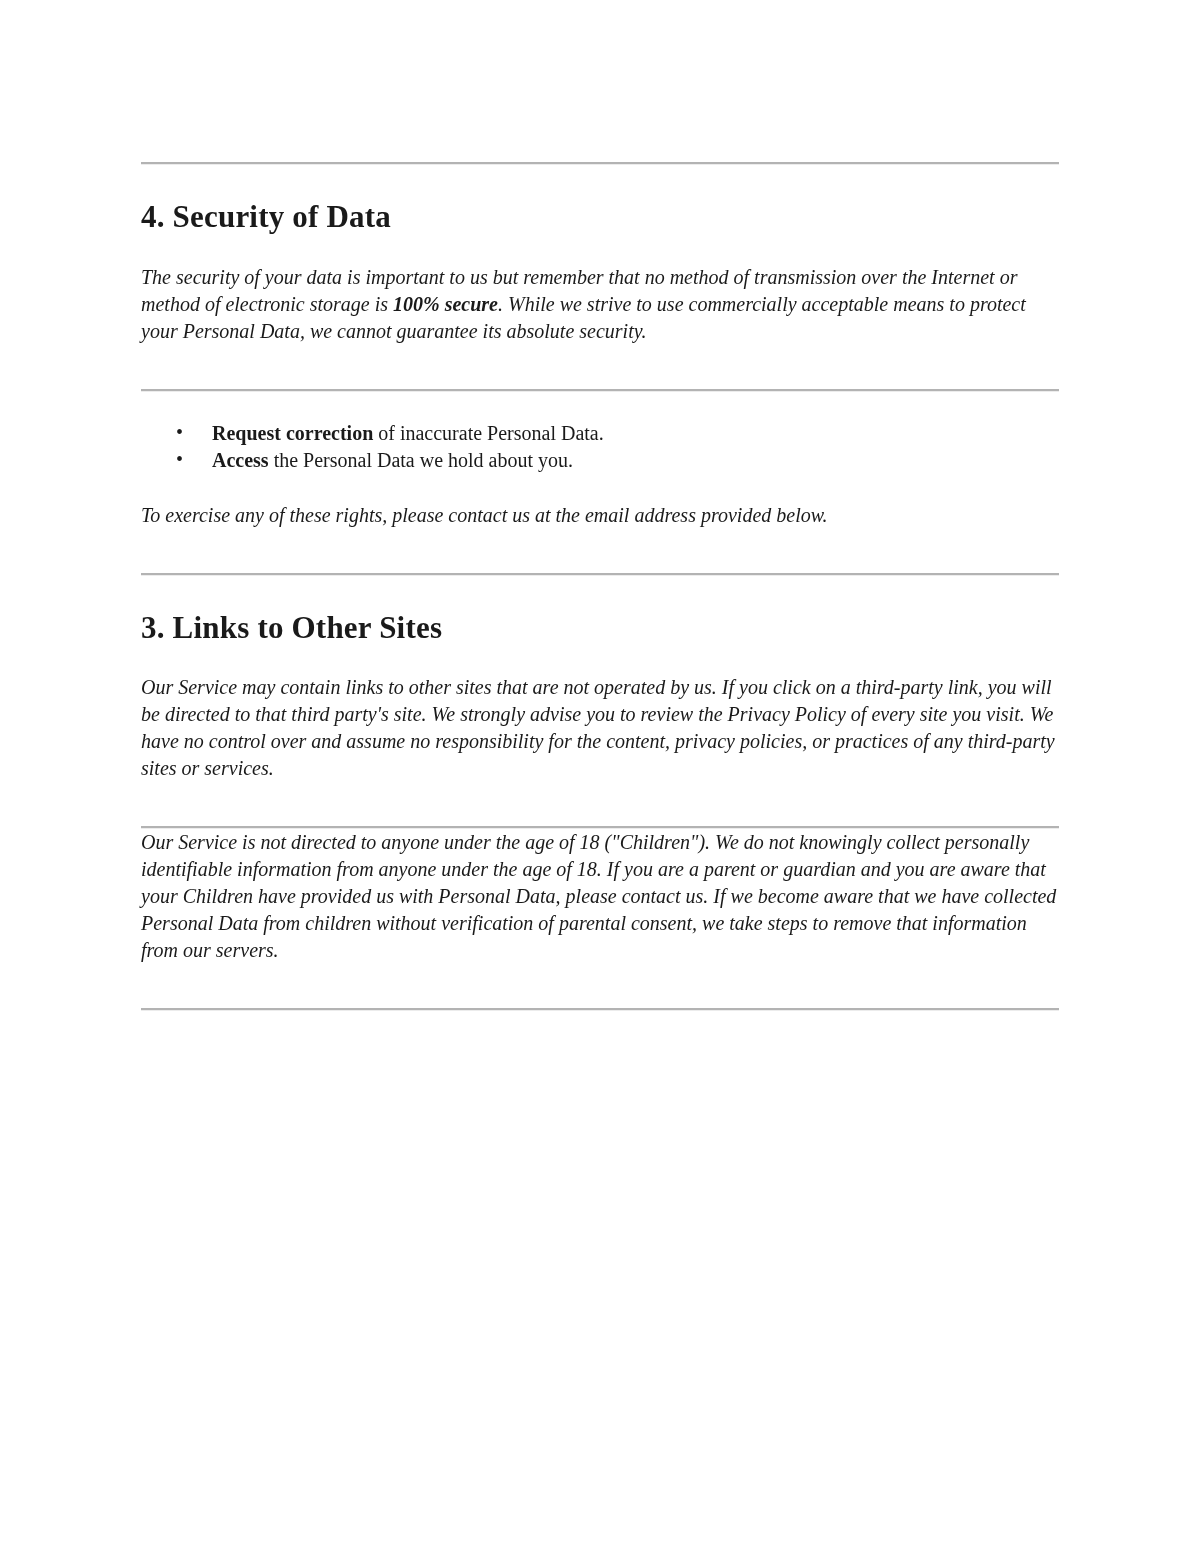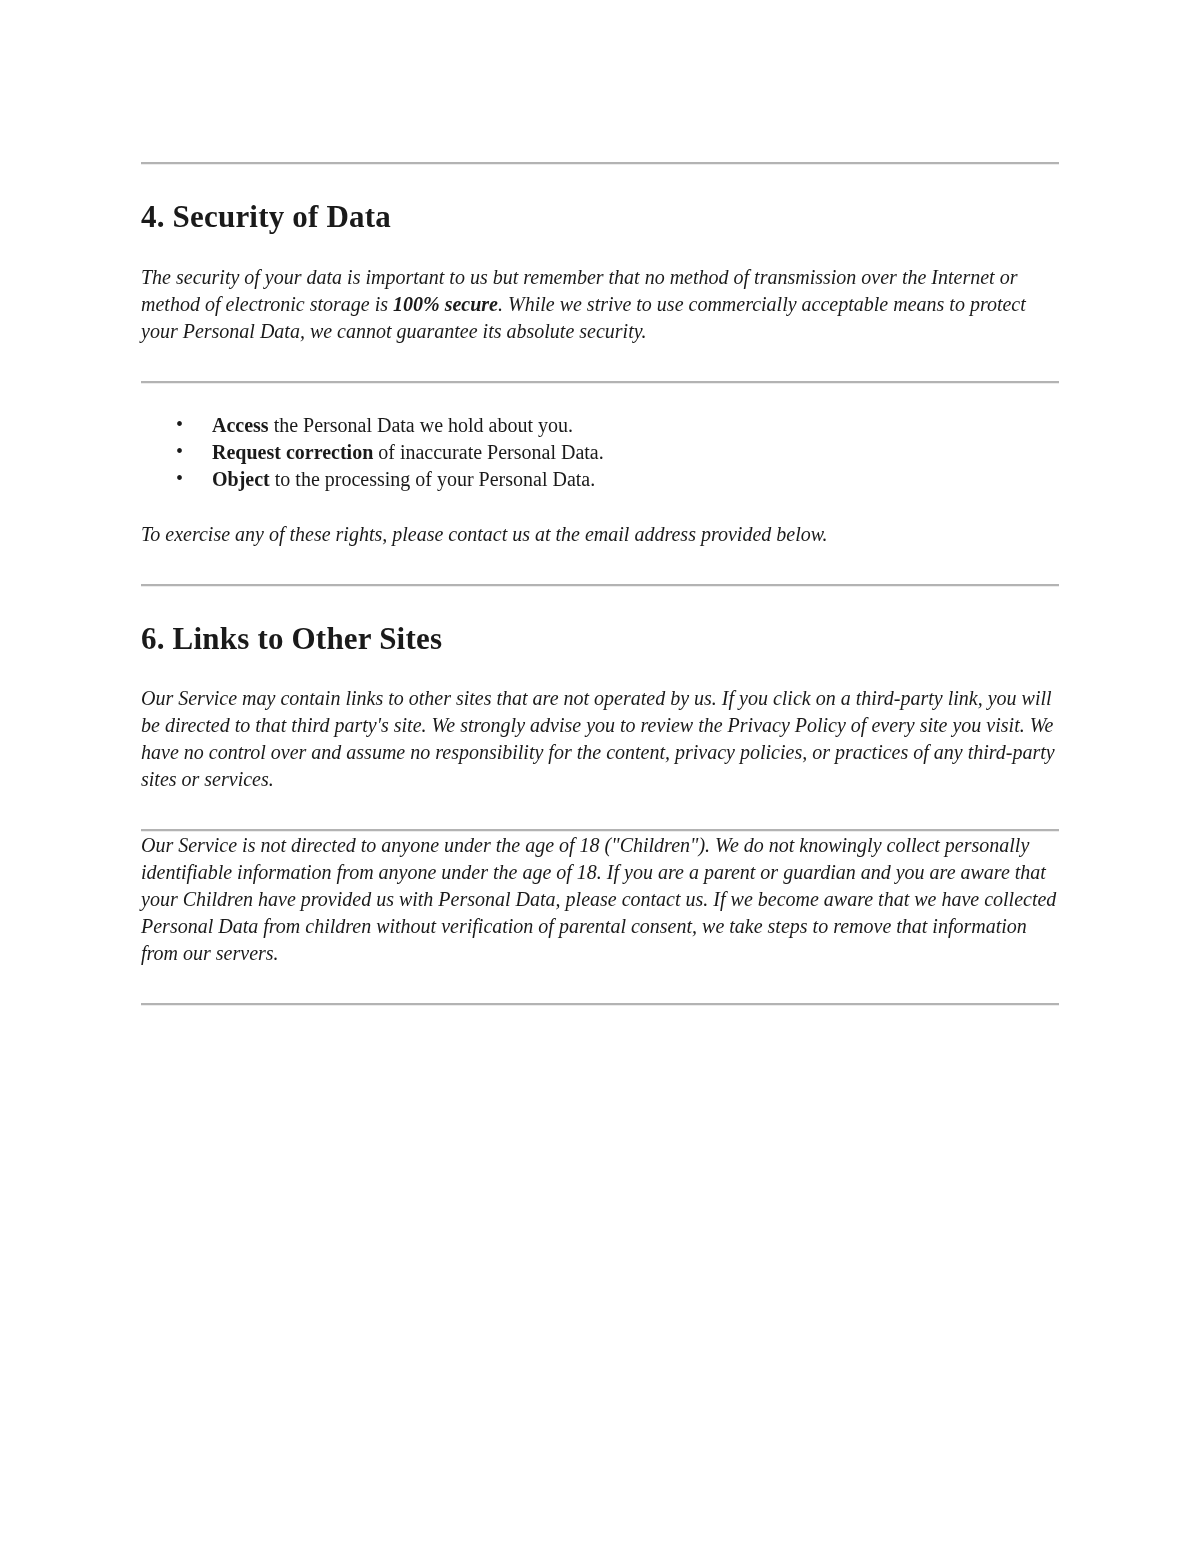--- a/index.html
+++ b/index.html
@@ -21,21 +21,21 @@
     padding-bottom: 200px;
   }
   hr.divider {
     border: none;
     border-top: 2px solid #b3b3b3;
     border-bottom: 1px solid #ececec;
     height: 0;
     margin: 0;
     width: 100%;
   }
-  .section { padding-bottom: 8px; }
+  .section { padding-bottom: 16px; }
   h2.section-title {
     font-size: 31px;
     line-height: 1.15;
     font-weight: bold;
     margin: 34px 0 29px 0;
     letter-spacing: 0.2px;
   }
   p.body-text {
     font-size: 20px;
     line-height: 27px;
@@ -70,31 +70,30 @@
 
   <div class="section">
     <h2 class="section-title">4. Security of Data</h2>
     <p class="body-text"><span>The security of your data is important to us but remember that no method of transmission over the Internet or method of electronic storage is </span><b>100% secure</b><span>. While we strive to use commercially acceptable means to protect your Personal Data, we cannot guarantee its absolute security.</span></p>
   </div>
 
   <hr class="divider">
 
   <div class="section">
     <ul class="rights-list">
+      <li><b>Request correction</b><span> of inaccurate Personal Data.</span></li>
       <li><b>Access</b><span> the Personal Data we hold about you.</span></li>
-      <li><b>Request correction</b><span> of inaccurate Personal Data.</span></li>
-      <li><b>Object</b><span> to the processing of your Personal Data.</span></li>
     </ul>
     <p class="body-text">To exercise any of these rights, please contact us at the email address provided below.</p>
   </div>
 
   <hr class="divider">
 
   <div class="section">
-    <h2 class="section-title">6. Links to Other Sites</h2>
+    <h2 class="section-title">3. Links to Other Sites</h2>
     <p class="body-text">Our Service may contain links to other sites that are not operated by us. If you click on a third-party link, you will be directed to that third party's site. We strongly advise you to review the Privacy Policy of every site you visit. We have no control over and assume no responsibility for the content, privacy policies, or practices of any third-party sites or services.</p>
   </div>
 
   <hr class="divider">
 
   <div class="section">
     <p class="body-text">Our Service is not directed to anyone under the age of 18 ("Children"). We do not knowingly collect personally identifiable information from anyone under the age of 18. If you are a parent or guardian and you are aware that your Children have provided us with Personal Data, please contact us. If we become aware that we have collected Personal Data from children without verification of parental consent, we take steps to remove that information from our servers.</p>
   </div>
 
   <hr class="divider">

